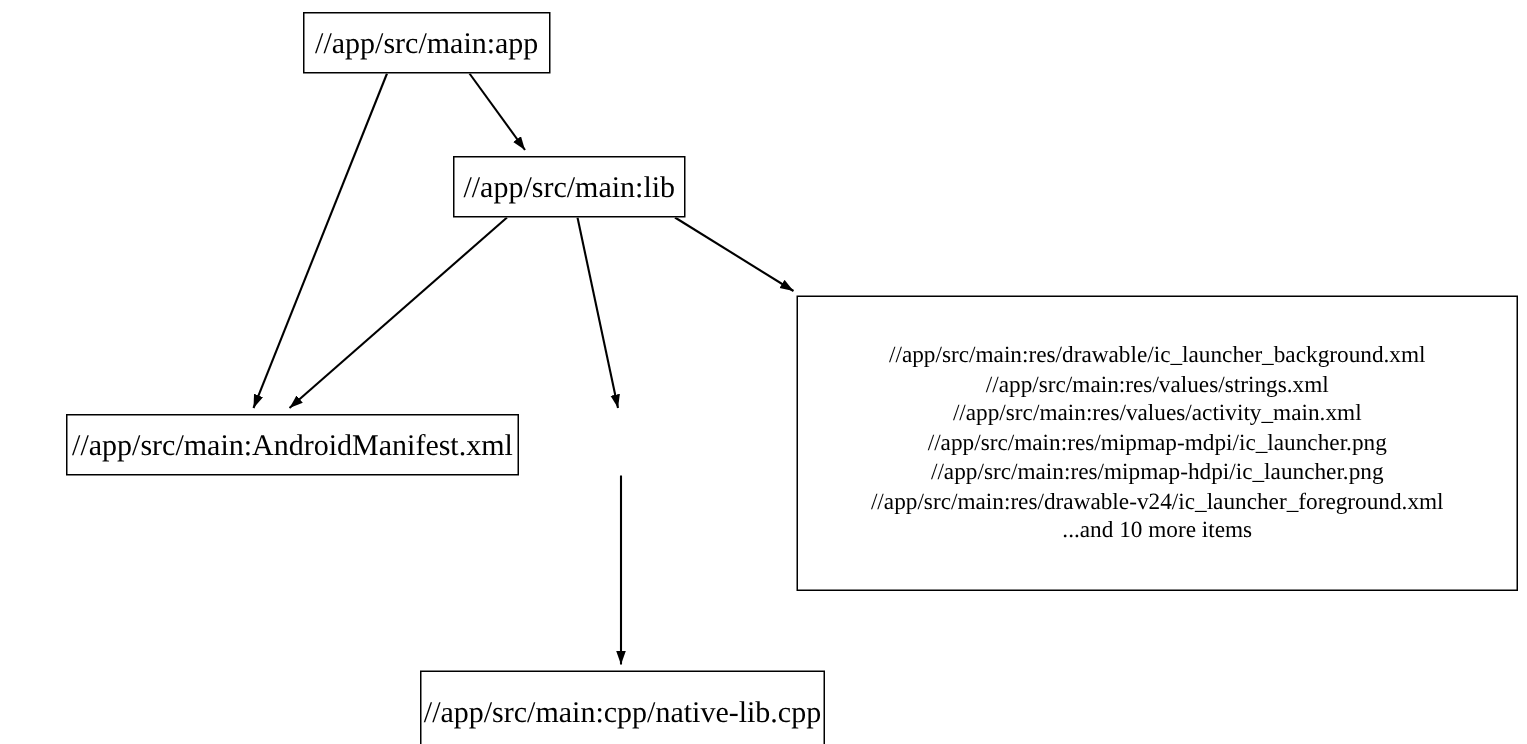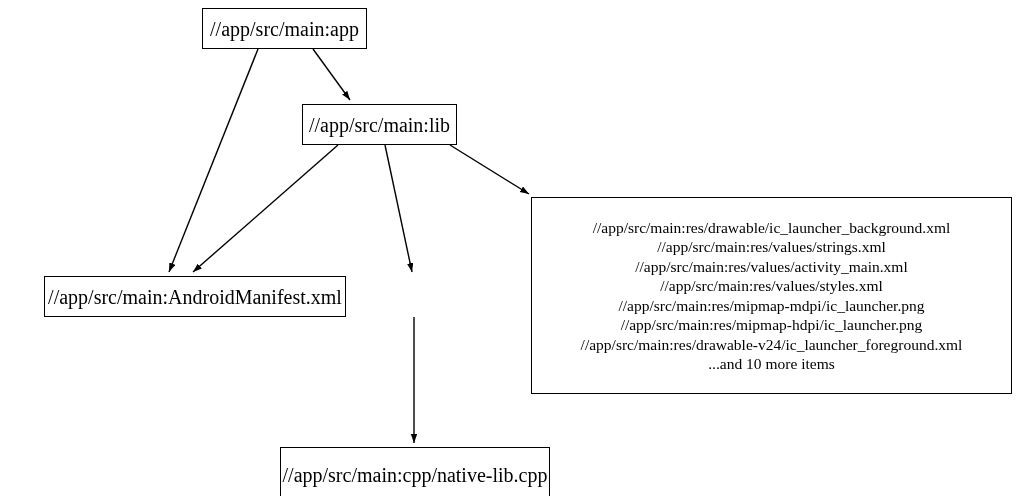--- a/index.html
+++ b/index.html
@@ -94,21 +94,20 @@
 
   <div class="node" id="node-cpp">
     <span>//app/src/main:cpp/native-lib.cpp</span>
   </div>
 
   <div class="node node-multiline" id="node-resgroup">
     <div>
       <span class="line">//app/src/main:res/drawable/ic_launcher_background.xml</span>
       <span class="line">//app/src/main:res/values/strings.xml</span>
       <span class="line">//app/src/main:res/values/activity_main.xml</span>
-      <span class="line">//app/src/main:res/values/styles.xml</span>
       <span class="line">//app/src/main:res/mipmap-mdpi/ic_launcher.png</span>
       <span class="line">//app/src/main:res/mipmap-hdpi/ic_launcher.png</span>
       <span class="line">//app/src/main:res/drawable-v24/ic_launcher_foreground.xml</span>
       <span class="line">...and 10 more items</span>
     </div>
   </div>
 
 </div>
 
 </body></html>

